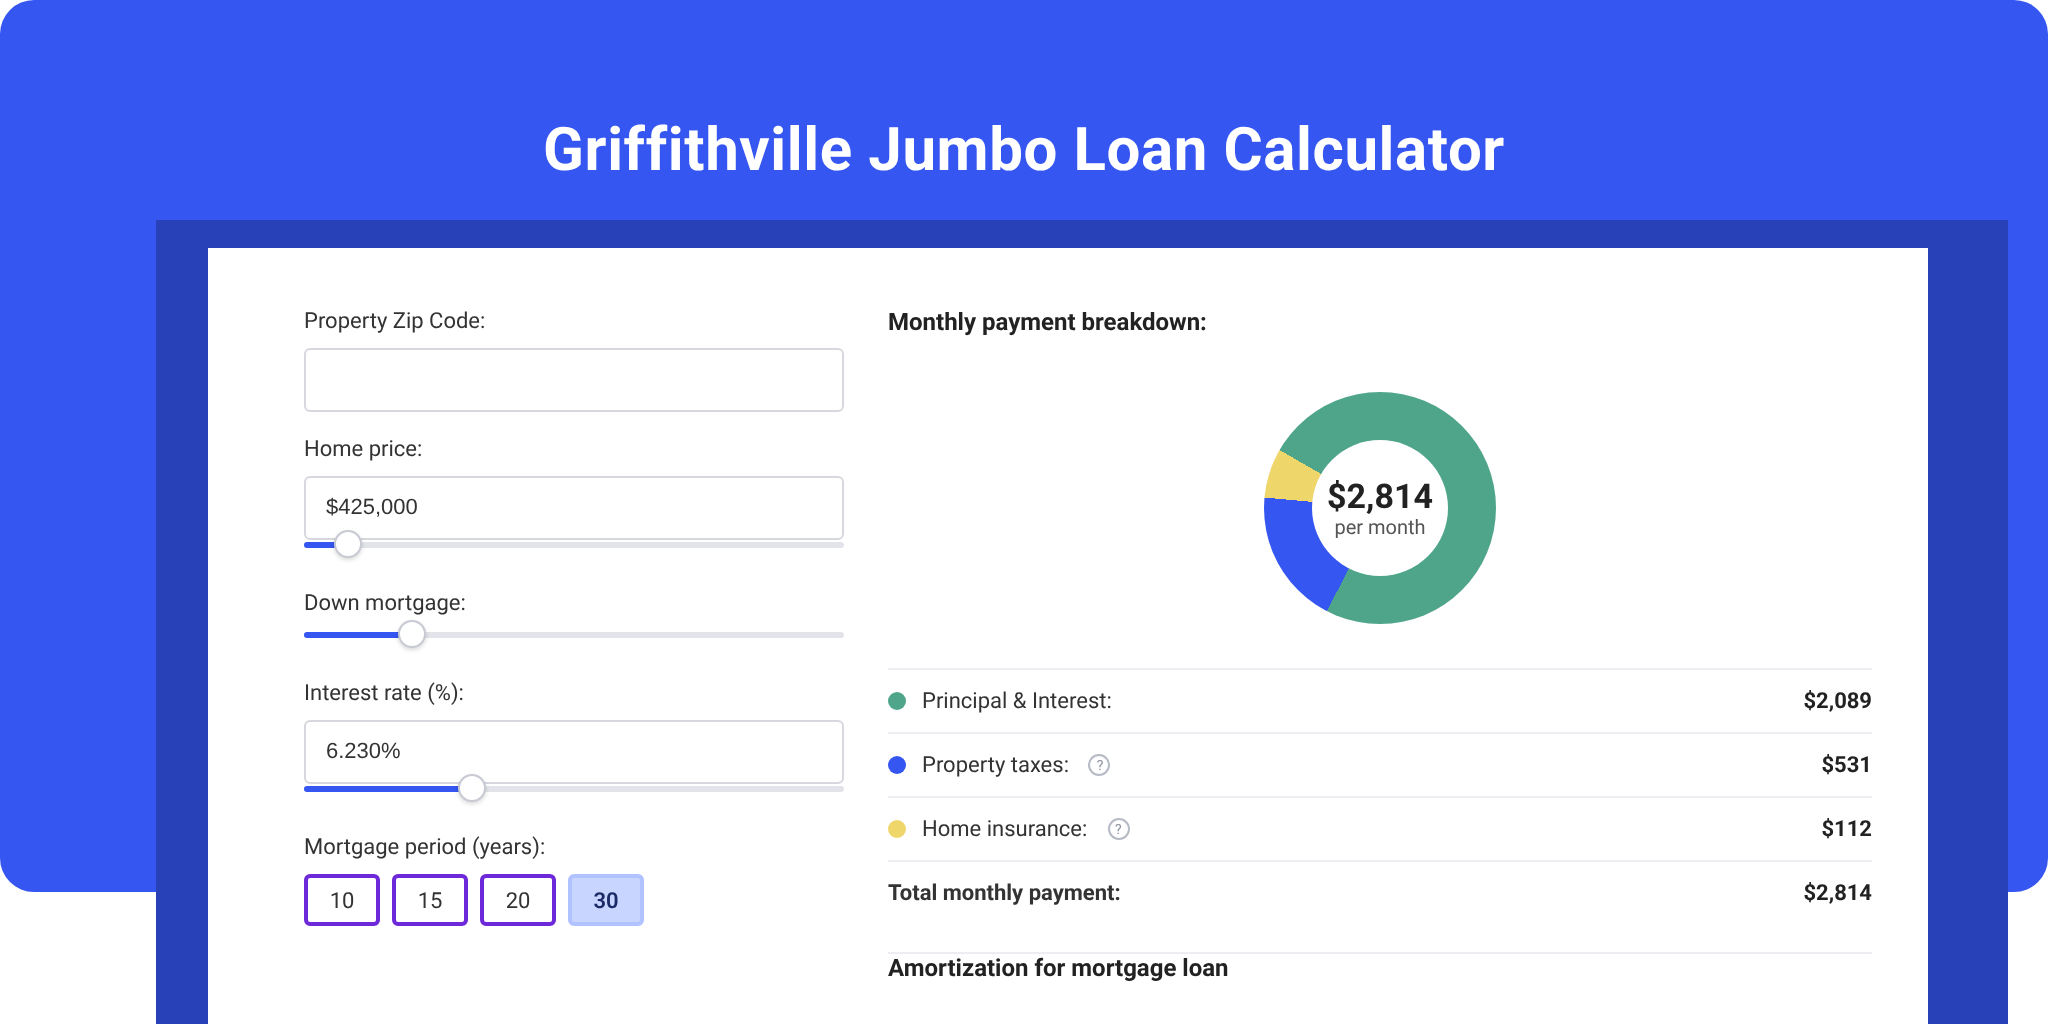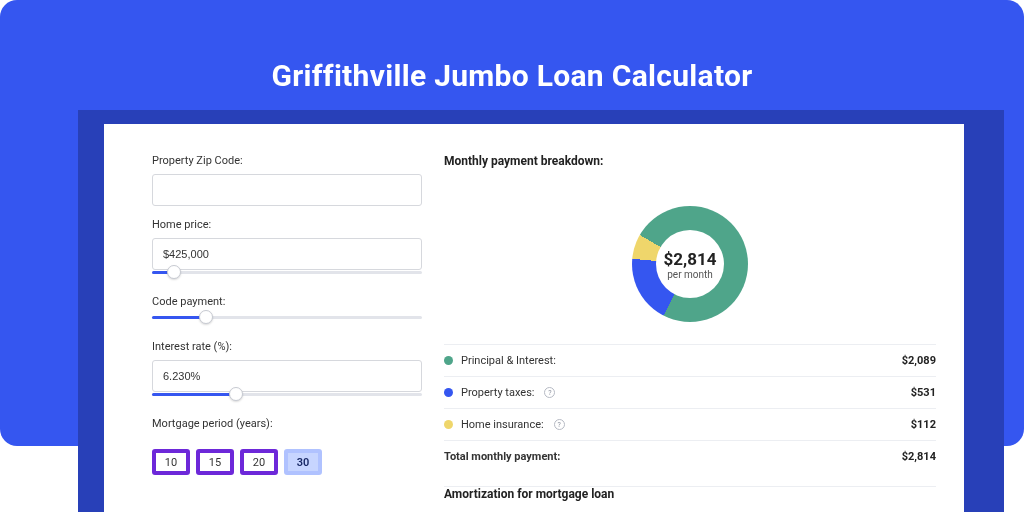--- a/index.html
+++ b/index.html
@@ -14,23 +14,23 @@
   .field-label:first-child { margin-top: 8px; }
   .text-input { width: 100%; height: 32px; border: 1px solid #d6d8dd; border-radius: 3px; padding: 11px 10px; font-size: 11px; color: #333; background: #fff; }
   .row2 { display: flex; gap: 8px; }
   .row2 .text-input:first-child { flex: 0 0 65%; }
   .row2 .text-input:last-child { flex: 1; }
   .slider-wrap { position: relative; height: 14px; margin-top: -1px; }
   .slider-track { position: absolute; left: 0; right: 0; top: 2px; height: 3px; background: #e2e4ea; border-radius: 2px; }
   .slider-fill { position: absolute; left: 0; top: 2px; height: 3px; background: #3556f0; border-radius: 2px; }
   .slider-thumb { position: absolute; top: -4px; width: 14px; height: 14px; background: #fff; border: 1px solid #c7cad2; border-radius: 50%; box-shadow: 0 1px 2px rgba(0,0,0,0.15); transform: translateX(-50%); cursor: pointer; }
   .period-row { display: flex; gap: 6px; margin-top: 2px; }
-  .period-btn { width: 38px; height: 26px; border: 4px solid #6d28d9; border-radius: 3px; background: #fff; font-size: 11px; color: #333; display: flex; align-items: center; justify-content: center; cursor: pointer; margin-top: 12px; }
+  .period-btn { width: 38px; height: 26px; border: 2px solid #6d28d9; border-radius: 3px; background: #fff; font-size: 11px; color: #333; display: flex; align-items: center; justify-content: center; cursor: pointer; }
   .period-btn.selected { background: #c7d5ff; border-color: #b0c2ff; color: #1a2a66; font-weight: 600; }
-  .breakdown-title { font-size: 12px; font-weight: 700; color: #222; margin-top: 8px; margin-bottom: 16px; }
+  .breakdown-title { font-size: 12px; font-weight: 700; color: #222; margin-top: 8px; margin-bottom: 6px; }
   .donut-area { display: flex; justify-content: center; align-items: center; height: 160px; position: relative; }
   .donut { width: 116px; height: 116px; border-radius: 50%; position: relative; }
   .donut-hole { position: absolute; inset: 24px; background: #fff; border-radius: 50%; display: flex; flex-direction: column; align-items: center; justify-content: center; }
   .donut-amount { font-size: 17px; font-weight: 700; color: #222; }
   .donut-sub { font-size: 10px; color: #555; }
   .line { display: flex; align-items: center; justify-content: space-between; padding: 9px 0; border-top: 1px solid #eceef2; font-size: 11px; }
   .line:first-of-type { border-top: 1px solid #eceef2; }
   .line-left { display: flex; align-items: center; gap: 8px; color: #333; }
   .dot { width: 9px; height: 9px; border-radius: 50%; flex: 0 0 9px; }
   .line-val { font-weight: 700; color: #222; }
@@ -52,21 +52,21 @@
       <input class="text-input" value="" style="">
 
       <div class="field-label">Home price:</div>
       <input class="text-input" value="$425,000" style="">
       <div class="slider-wrap">
         <div class="slider-track"></div>
         <div class="slider-fill" id="hp-fill" style="width: 8%;"></div>
         <div class="slider-thumb" id="hp-thumb" style="left: 8%;"></div>
       </div>
 
-      <div class="field-label">Code payment:</div>
+      <div class="field-label">Down mortgage:</div>
       <div class="slider-wrap">
         <div class="slider-track"></div>
         <div class="slider-fill" id="dp-fill" style="width: 20%;"></div>
         <div class="slider-thumb" id="dp-thumb" style="left: 20%;"></div>
       </div>
 
       <div class="field-label">Interest rate (%):</div>
       <input class="text-input" value="6.230%" style="">
       <div class="slider-wrap">
         <div class="slider-track"></div>

